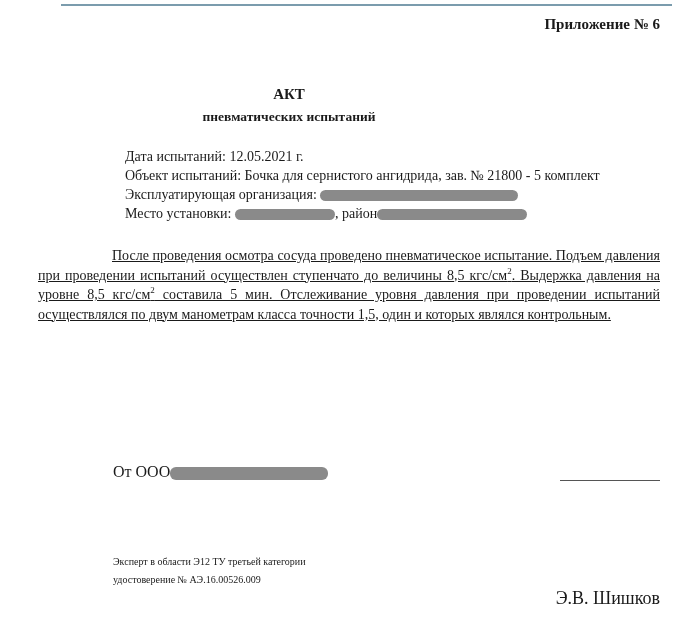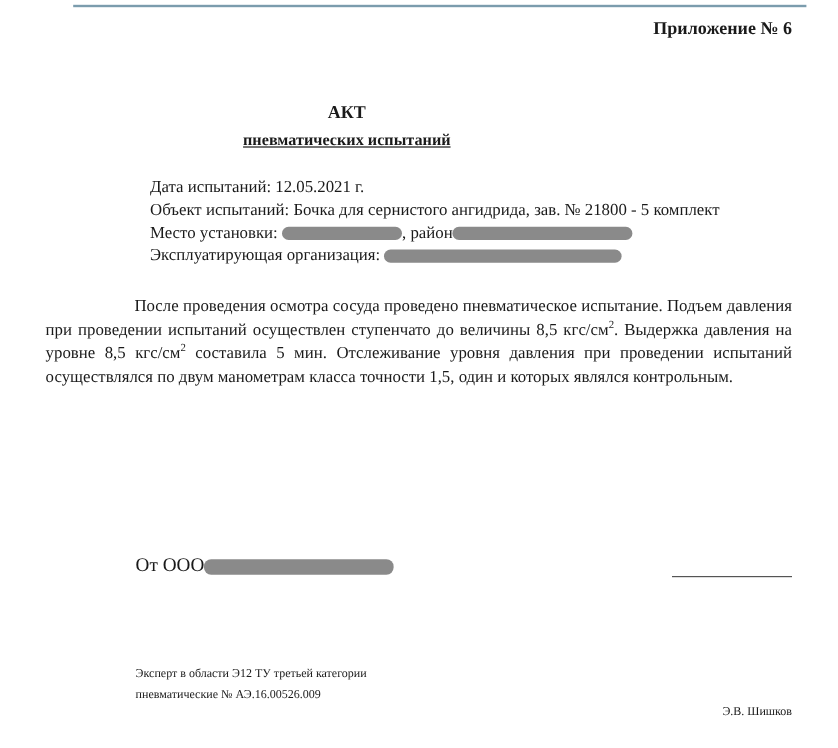--- a/index.html
+++ b/index.html
@@ -2,32 +2,32 @@
 <html><head>
   <meta charset="utf-8">
   <style>
     html, body { margin: 0; padding: 0; background: #ffffff; }
     body { width: 698px; height: 623px; position: relative; overflow: hidden;
            font-family: "Liberation Serif", "DejaVu Serif", serif; color: #1a1a1a; }
     .topline { position: absolute; left: 61px; top: 4px; width: 611px; height: 2px; background: #7b9cad; }
     .appendix { position: absolute; right: 38px; top: 16px; font-weight: bold; font-size: 15px; }
     .title { position: absolute; left: 0; width: 578px; text-align: center; font-weight: bold; }
     .t1 { top: 86px; font-size: 15px; }
-    .t2 { top: 109px; font-size: 13.5px; text-decoration: underline; }
+    .t2 { top: 109px; font-size: 13.5px; }
     .fields { position: absolute; left: 113px; top: 147px; font-size: 14px; line-height: 19px; }
     .fields .row { white-space: nowrap; position: relative; }
     .fields b { font-weight: normal; margin-left: 12px; }
     .redact { display: inline-block; background: #8a8a8a; border-radius: 6px; vertical-align: middle; height: 11px; }
     .body { position: absolute; left: 38px; top: 246px; width: 622px; font-size: 14px; line-height: 19.5px; text-align: justify; }
-    .body p { margin: 0; text-indent: 74px; }
+    .body p { margin: 0; text-indent: 74px; text-decoration: underline; }
     .body sup { font-size: 9px; line-height: 0; }
     .from { position: absolute; left: 113px; top: 463px; font-size: 16px; white-space: nowrap; }
     .sigline { position: absolute; left: 560px; top: 480px; width: 100px; height: 1px; background: #555; }
     .expert { position: absolute; left: 113px; top: 553px; font-size: 10px; line-height: 18px; }
-    .name { position: absolute; right: 38px; top: 588px; font-size: 10px; }
+    .name { position: absolute; right: 38px; top: 588px; font-size: 18px; }
   </style>
 </head>
 <body>
 
 <div class="topline"></div>
 
 <div class="appendix">Приложение № 6</div>
 
 <div class="title t1">АКТ</div>
 <div class="title t2">пневматических испытаний</div>
@@ -35,35 +35,35 @@
 <div class="fields">
   <div class="row">
     <b>Дата испытаний:</b>
     <span>12.05.2021 г.</span>
   </div>
   <div class="row">
     <b>Объект испытаний:</b>
     <span>Бочка для сернистого ангидрида, зав. № 21800 - 5 комплект</span>
   </div>
   <div class="row">
+    <b>Эксплуатирующая организация:</b>
+    <span class="redact" style="width:198px;"></span>
+  </div>
+  <div class="row">
     <b>Место установки:</b>
     <span class="redact" style="width:100px;"></span><span>, район</span><span class="redact" style="width:150px;"></span>
-  </div>
-  <div class="row">
-    <b>Эксплуатирующая организация:</b>
-    <span class="redact" style="width:198px;"></span>
   </div>
 </div>
 
 <div class="body">
   <p><span>После проведения осмотра сосуда проведено пневматическое испытание. Подъем давления при проведении испытаний осуществлен  ступенчато до величины 8,5 кгс/см</span><sup>2</sup><span>. Выдержка давления на уровне 8,5 кгс/см</span><sup>2</sup><span> составила 5 мин. Отслеживание уровня давления при проведении испытаний  осуществлялся по двум манометрам класса точности 1,5, один и которых являлся контрольным.</span></p>
 </div>
 
 <div class="from">
   <span>От   ООО</span><span class="redact" style="width:158px;height:13px;"></span>
 </div>
 <div class="sigline"></div>
 
 <div class="expert">
   <div>Эксперт в области Э12 ТУ третьей категории</div>
-  <div>пневматические № АЭ.16.00526.009</div>
+  <div>удостоверение № АЭ.16.00526.009</div>
 </div>
 <div class="name">Э.В. Шишков</div>
 
 </body></html>

